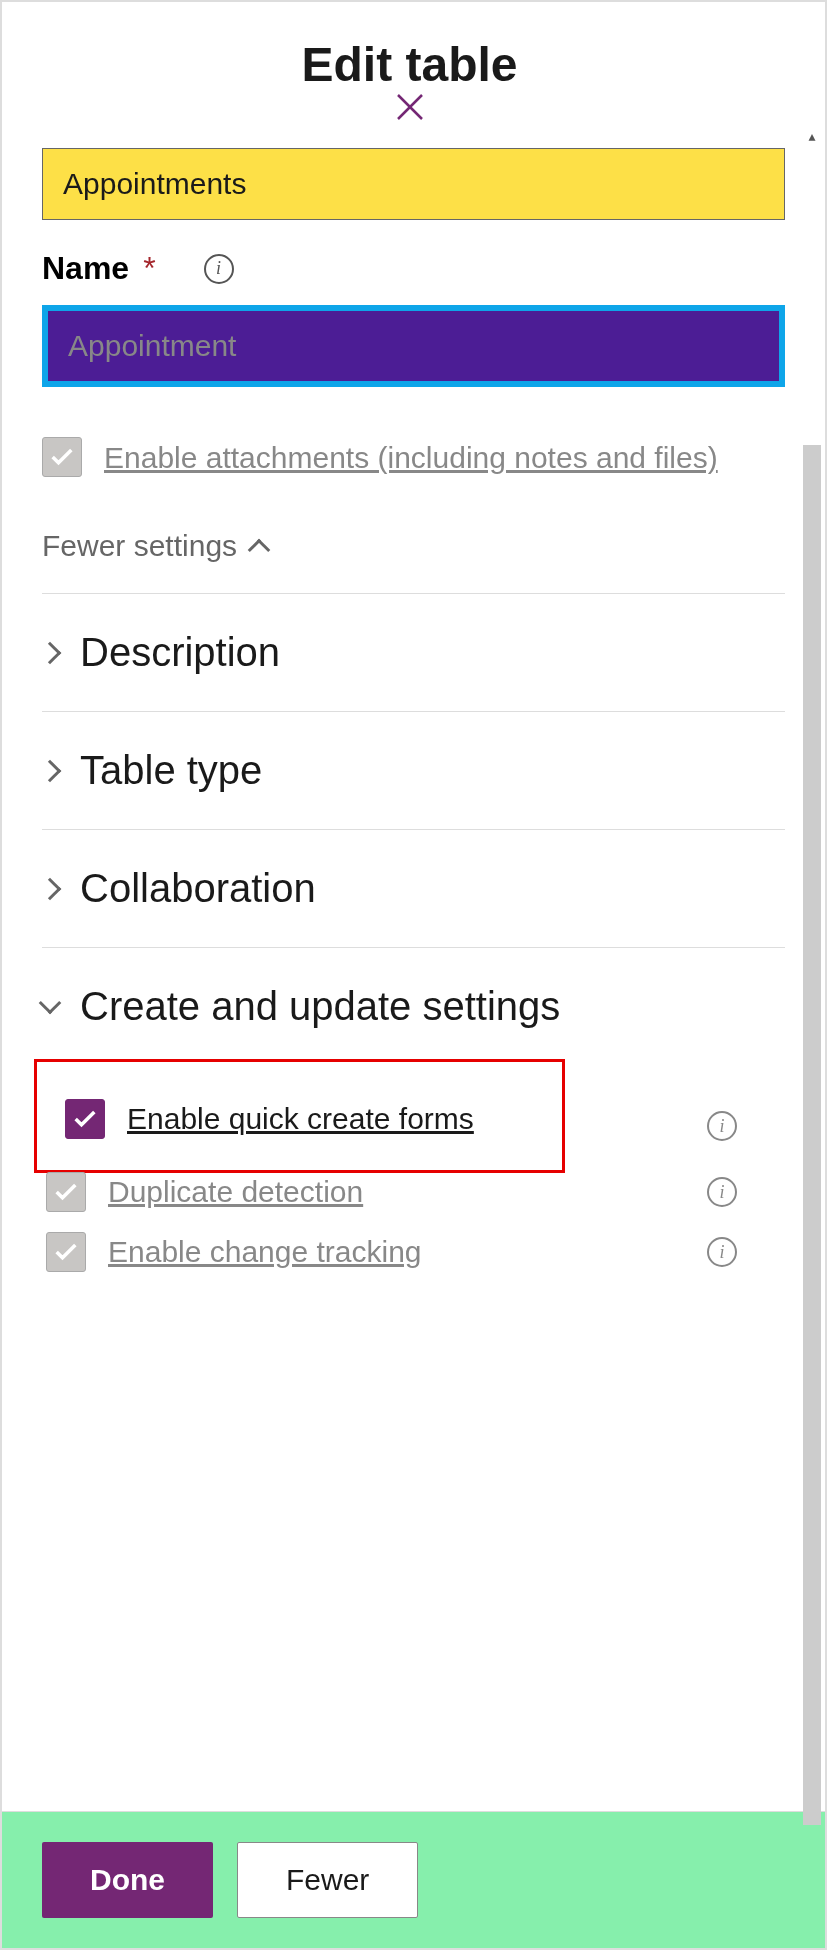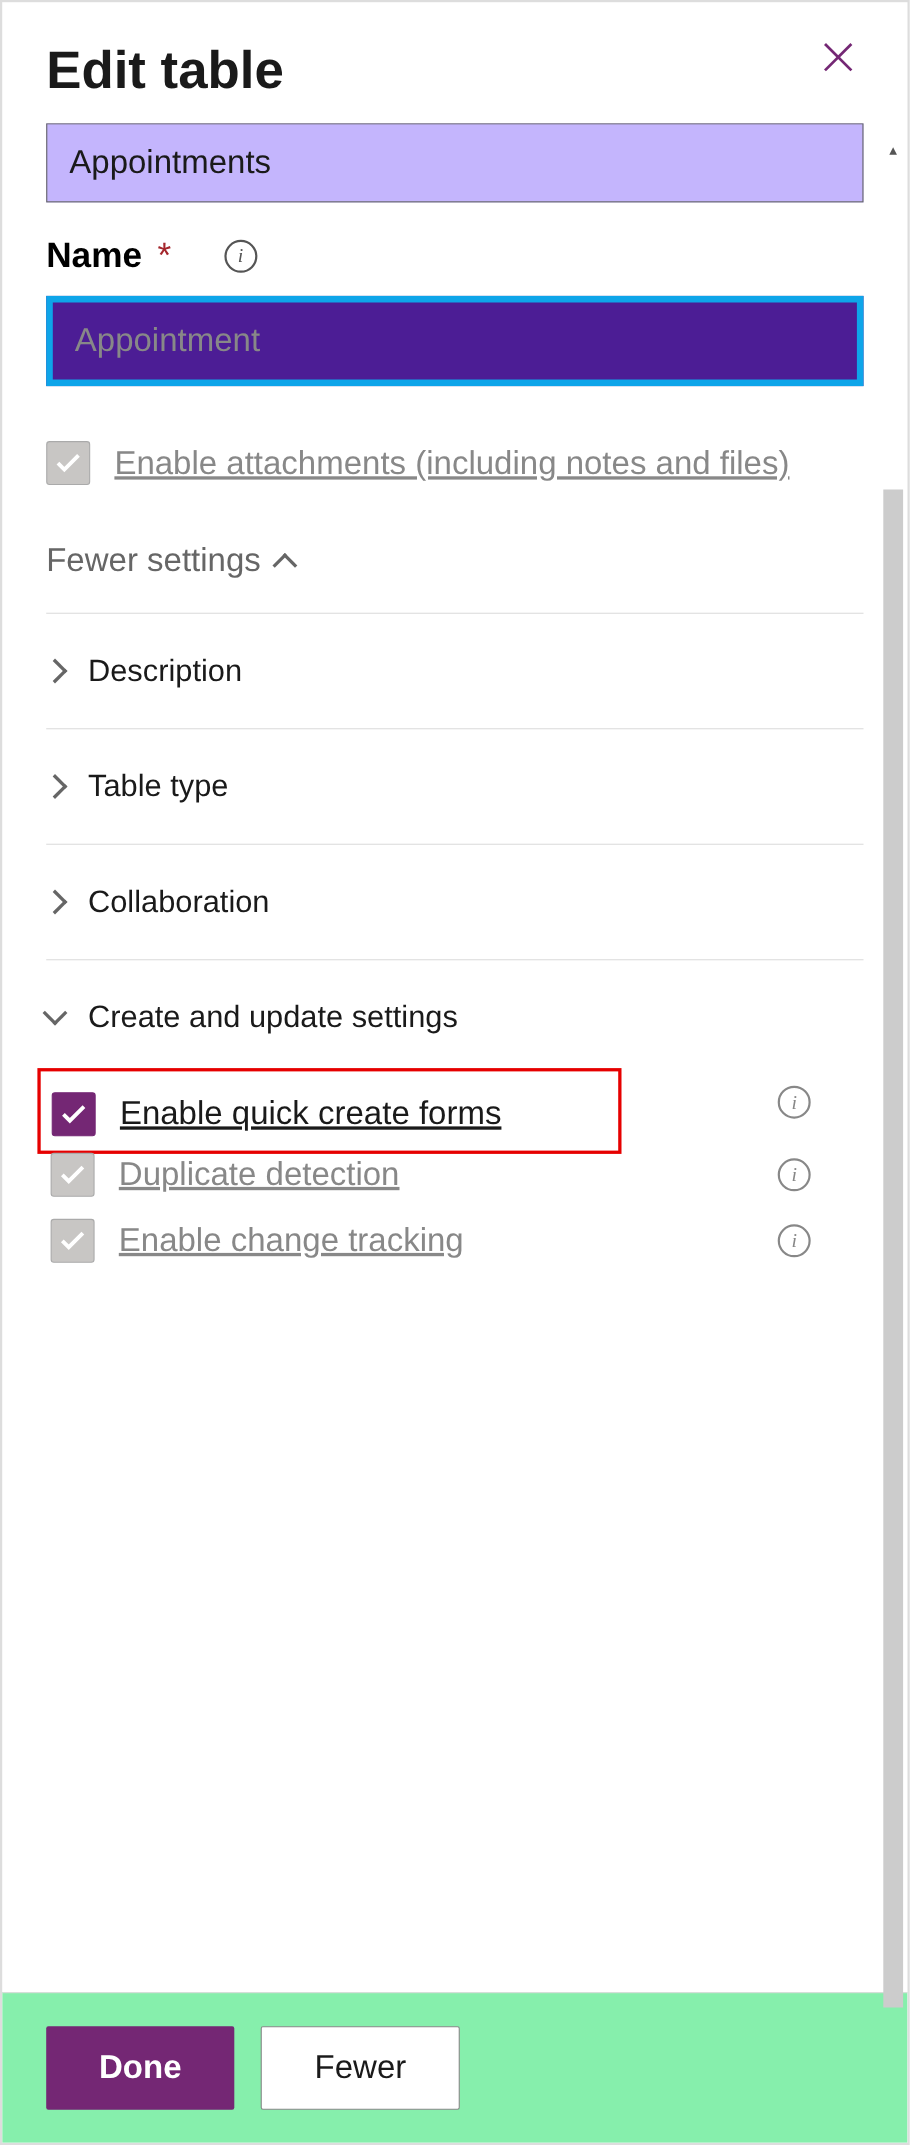--- a/index.html
+++ b/index.html
@@ -18,22 +18,23 @@
     }
     .panel {
       width: 100%;
       height: 100%;
       display: flex;
       flex-direction: column;
     }
     .header {
       display: flex;
       justify-content: space-between;
-      align-items: flex-start;
+      align-items: center;
       padding: 35px 48px 20px 40px;
+      flex-direction: column;
     }
     .header h1 {
       font-size: 48px;
       font-weight: 700;
       color: #1a1a1a;
     }
     .close-btn {
       cursor: pointer;
       font-size: 36px;
       color: #742774;
@@ -68,21 +69,21 @@
       width: 18px;
       height: 1380px;
       background: #ccc;
       margin-top: 300px;
     }
     .input-field {
       width: 100%;
       padding: 18px 20px;
       font-size: 30px;
       border: 1px solid #666;
-      background: #c4b5fd;
+      background: #fde047;
       color: #1a1a1a;
       margin-bottom: 30px;
     }
     .input-field.disabled {
       background: #4c1d95;
       color: #888;
       border: 6px solid #0ea5e9;
     }
     .label-row {
       display: flex;
@@ -181,21 +182,21 @@
       border-top: 1px solid #ddd;
       padding: 36px 0;
     }
     .section-header {
       display: flex;
       align-items: center;
       gap: 22px;
       cursor: pointer;
     }
     .section-title {
-      font-size: 28px;
+      font-size: 40px;
       color: #1a1a1a;
       font-weight: 400;
     }
     .section-chevron {
       width: 16px;
       height: 16px;
       border-right: 3px solid #666;
       border-bottom: 3px solid #666;
     }
     .section-chevron.right { transform: rotate(-45deg); }
@@ -297,21 +298,21 @@
       </div>
     </div>
 
     <div class="section">
       <div class="section-header">
         <span class="section-chevron down"></span>
         <span class="section-title">Create and update settings</span>
       </div>
       <div class="section-body">
         <div class="highlight-box">
-          <div class="checkbox-row tight" style="margin:0">
+          <div class="checkbox-row tight" style="margin:18px">
             <div class="checkbox-left">
               <div class="checkbox checked">
                 <svg viewBox="0 0 24 24">
                     <path fill="none" stroke="#fff" stroke-width="3" d="M4 12l5 5L20 6"></path>
                   </svg>
               </div>
               <span class="checkbox-label active">Enable quick create forms</span>
             </div>
           </div>
         </div>

